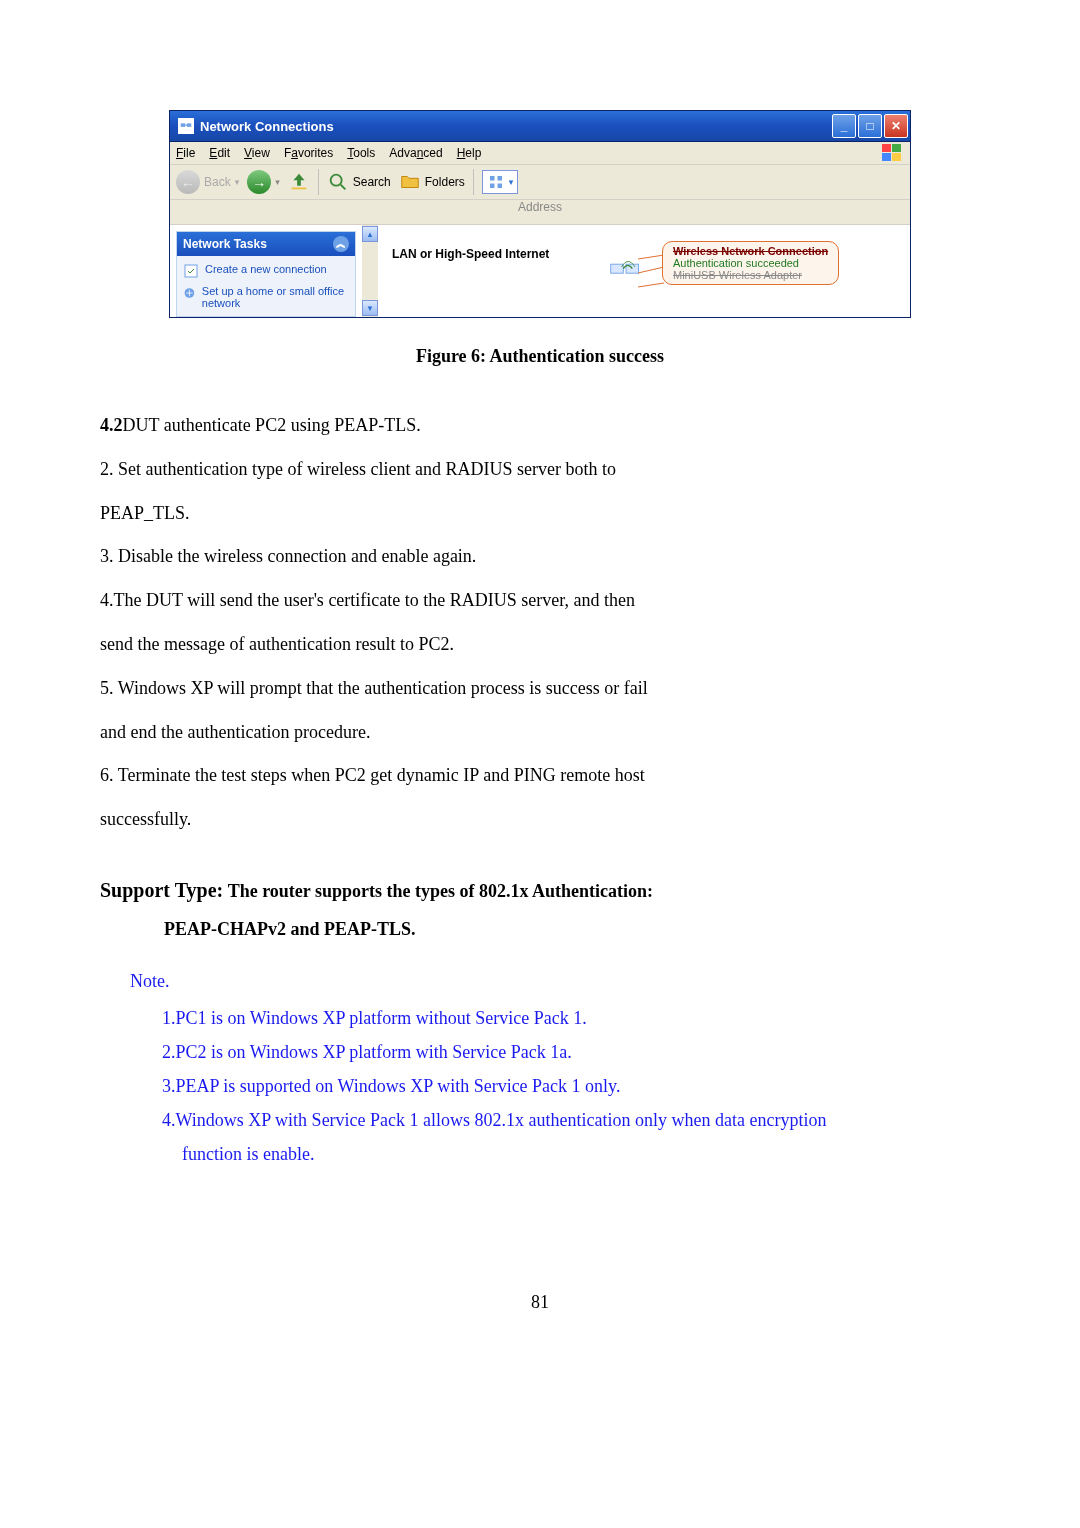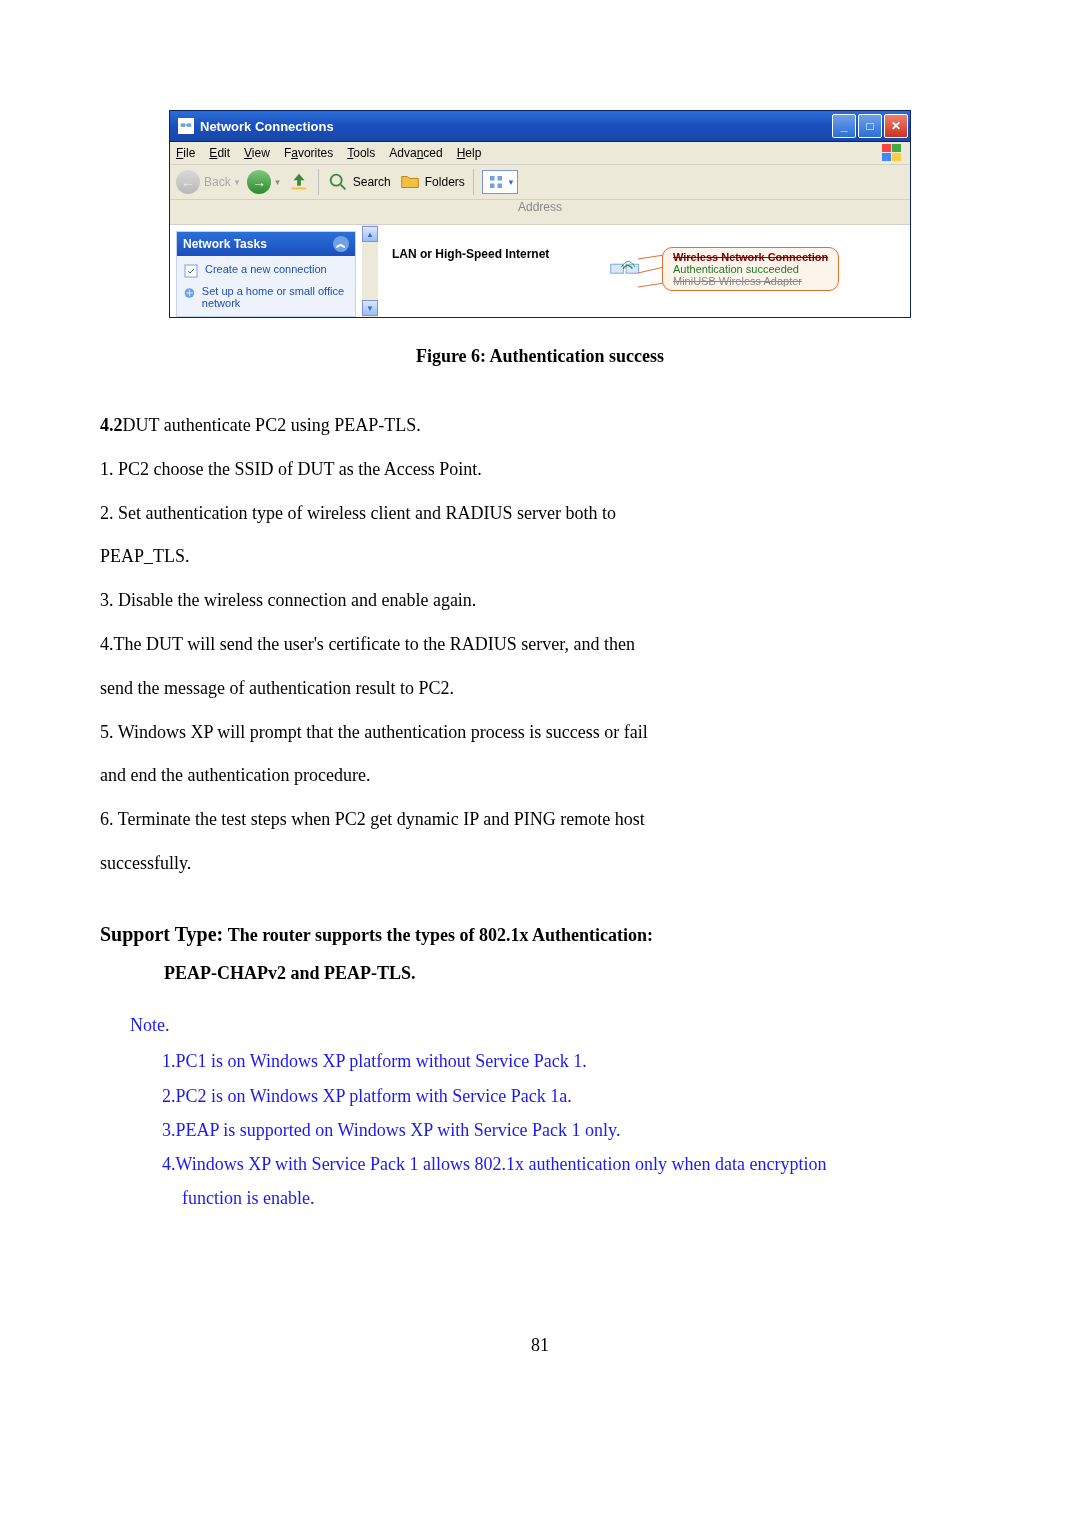--- a/index.html
+++ b/index.html
@@ -136,21 +136,21 @@
   }
   .task-body { padding:4px 6px; font-size:11px; color:#1a4fbd;border-radius:18px; }
   .task-item { display:flex; gap:6px; padding:3px 0; }
   .task-item .ti-icon { width:16px; height:16px; }
   .main-col { flex:1; position:relative; padding:20px 10px; }
   .section-label { font-weight:bold; font-size:12px; padding:2px 0 0 4px; }
   .conn-icon {
     position:absolute; left:230px; top:26px; width:36px; height:30px;
   }
   .callout {
-    position:absolute; left:284px; top:22px;
+    position:absolute; left:284px; top:16px;
     border:1px solid #e07030; border-radius:10px 10px 10px 10px;
     background:#fdf4ec; font-size:11px; padding:3px 10px;
     pointer-events:none;
   }
   .callout .strike { text-decoration: line-through; color:#7a0000; font-weight:bold; }
   .callout .ok { color:#1f7a1f; }
   .callout .mini { color:#888; text-decoration: line-through; }
   .callout-lines {
     position:absolute; left:258px; top:28px; width:30px; height:40px;
   }
@@ -324,21 +324,20 @@
     </div>
   </div>
 
   <div class="fig-caption">Figure 6: Authentication success</div>
 
   <div class="body-text">
     <div class="sec-line indent-1">
       <b>4.2</b><span>DUT authenticate PC2 using PEAP-TLS.</span>
     </div>
 
-    <div class="sec-line indent-2">1.  PC2 choose the SSID of DUT as the Access Point.</div>
     <div class="sec-line indent-2">2.  Set authentication type of wireless client and RADIUS server both to</div>
     <div class="sec-line indent-3">PEAP_TLS.</div>
     <div class="sec-line indent-2">3.  Disable the wireless connection and enable again.</div>
     <div class="sec-line indent-2">4.The DUT will send the user's certificate to the RADIUS server, and then</div>
     <div class="sec-line indent-3">send the message of authentication result to PC2.</div>
     <div class="sec-line indent-2">5.  Windows XP will prompt that the authentication process is success or fail</div>
     <div class="sec-line indent-3">and end the authentication procedure.</div>
     <div class="sec-line indent-2">6.  Terminate the test steps when PC2 get dynamic IP and PING remote host</div>
     <div class="sec-line indent-3">successfully.</div>
 

